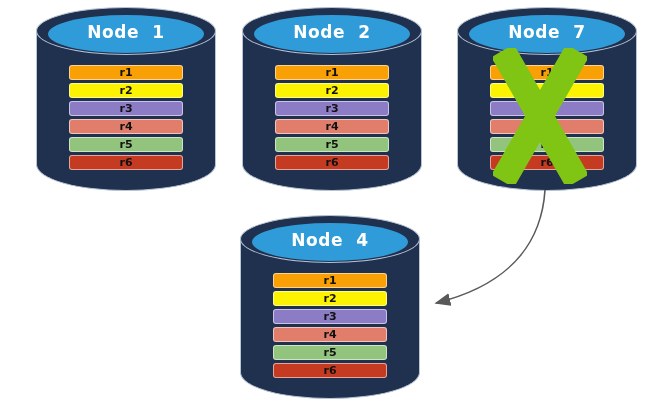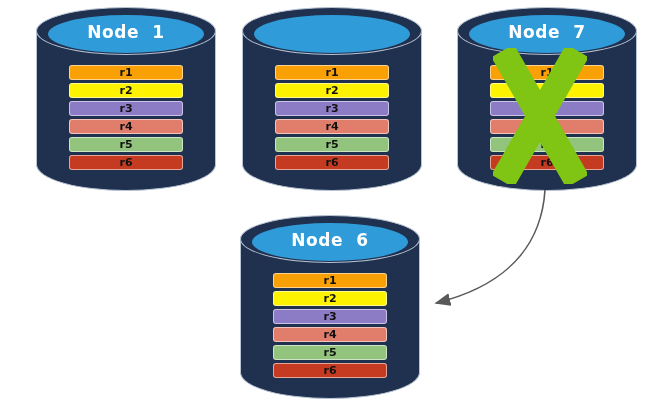--- a/index.html
+++ b/index.html
@@ -59,20 +59,21 @@
       <div class="row" style="background-color: rgb(224, 126, 107);">r4</div>
       <div class="row" style="background-color: rgb(147, 196, 125);">r5</div>
       <div class="row" style="background-color: rgb(197, 59, 33);">r6</div>
     </div>
   </div>
 
   <div class="node" style="left:242px; top:7px;">
     <div class="cyl-body" style="background-color: rgb(32, 48, 79);"></div>
     <div class="cyl-top" style="background-color: rgb(32, 48, 79);"></div>
     <div class="cyl-top-blue" style="background-color: rgb(47, 156, 217);"></div>
+    <div class="cyl-title">Node 2</div>
     <div class="rows">
       <div class="row" style="background-color: rgb(249, 160, 4);">r1</div>
       <div class="row" style="background-color: rgb(253, 243, 0);">r2</div>
       <div class="row" style="background-color: rgb(140, 123, 197);">r3</div>
       <div class="row" style="background-color: rgb(224, 126, 107);">r4</div>
       <div class="row" style="background-color: rgb(147, 196, 125);">r5</div>
       <div class="row" style="background-color: rgb(197, 59, 33);">r6</div>
     </div>
   </div>
 
@@ -92,21 +93,21 @@
     <svg class="fail-x" viewBox="0 0 94 136">
       <line x1="16" y1="14" x2="78" y2="122" stroke="#80C414" stroke-width="26" stroke-linecap="square"></line>
       <line x1="78" y1="14" x2="16" y2="122" stroke="#80C414" stroke-width="26" stroke-linecap="square"></line>
     </svg>
   </div>
 
   <div class="node" style="left:240px; top:215px;">
     <div class="cyl-body" style="background-color: rgb(32, 48, 79);"></div>
     <div class="cyl-top" style="background-color: rgb(32, 48, 79);"></div>
     <div class="cyl-top-blue" style="background-color: rgb(47, 156, 217);"></div>
-    <div class="cyl-title">Node 6</div>
+    <div class="cyl-title">Node 4</div>
     <div class="rows">
       <div class="row" style="background-color: rgb(249, 160, 4);">r1</div>
       <div class="row" style="background-color: rgb(253, 243, 0);">r2</div>
       <div class="row" style="background-color: rgb(140, 123, 197);">r3</div>
       <div class="row" style="background-color: rgb(224, 126, 107);">r4</div>
       <div class="row" style="background-color: rgb(147, 196, 125);">r5</div>
       <div class="row" style="background-color: rgb(197, 59, 33);">r6</div>
     </div>
   </div>
 

